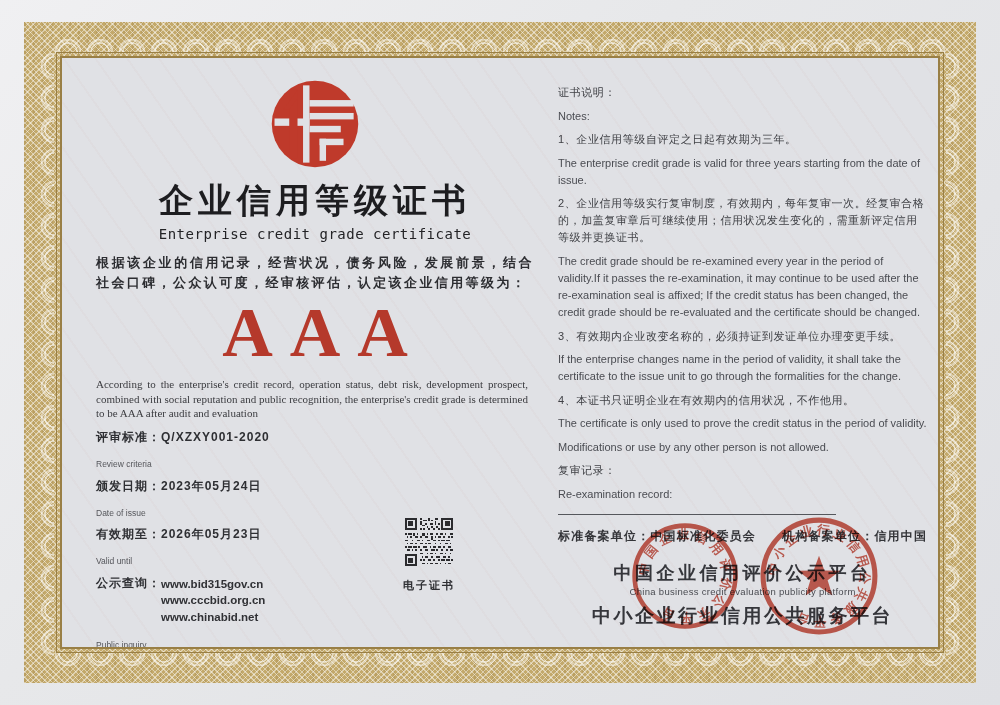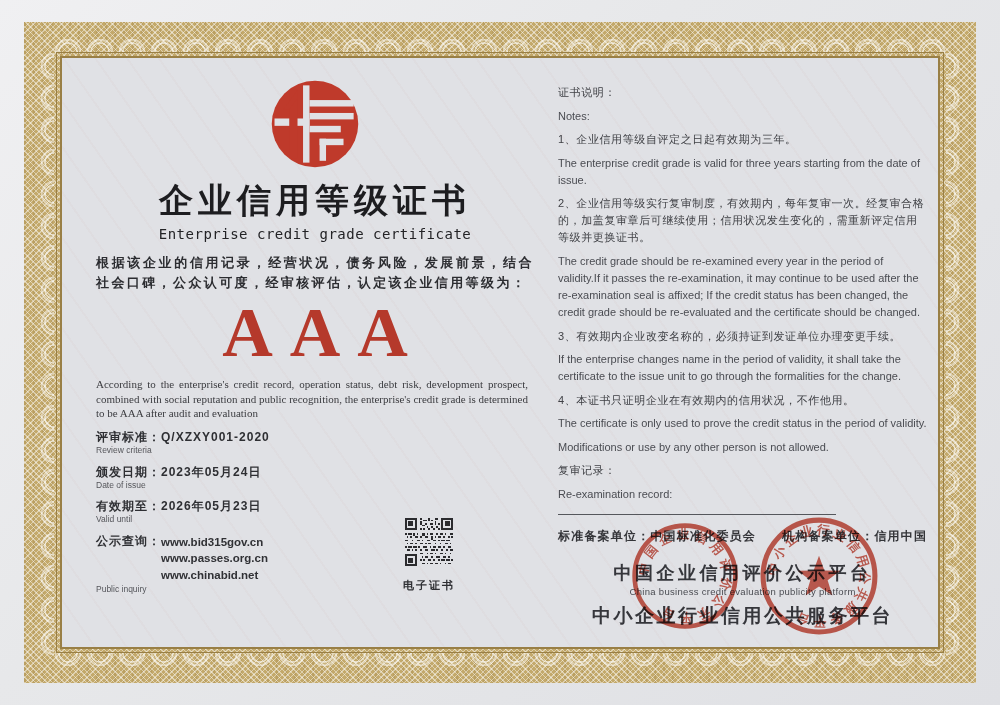--- a/index.html
+++ b/index.html
@@ -75,21 +75,21 @@
     font-size:70px; font-weight:bold; letter-spacing:17px; margin-top:1px;
     text-indent:17px;
   }
   .statement-en {
     margin-top:4px; font-family:"Liberation Serif","DejaVu Serif",serif;
     font-size:11px; color:#3a3b3f; line-height:1.33; text-align:justify;
     padding-right:6px;
   }
   .field { margin-top:9px; line-height:1.25; }
   .field .zh { font-size:12px; font-weight:bold; color:#2e2f33; letter-spacing:1px; }
-  .field .sub { font-size:8.5px; color:#55565b; margin-top:0; }
+  .field .sub { font-size:8.5px; color:#55565b; margin-top:14px; }
   .inquiry-row { display:flex; }
   .inquiry-urls { font-size:11.5px; font-weight:bold; color:#303135; line-height:1.45; }
   .qr-block { position:absolute; left:298px; top:452px; width:70px; text-align:center; }
   .qr-block svg { width:48px; height:48px; }
   .qr-label { font-size:11px; font-weight:bold; color:#2e2f33; letter-spacing:2px; margin-top:8px; }
 
   
   .col-right { flex:1; padding-left:24px; padding-top:18px; font-size:11px; color:#46484d; }
   .col-right p { margin-bottom:6.5px; line-height:1.55; }
   .col-right .nzh { letter-spacing:.6px; color:#3f4045; }
@@ -163,21 +163,21 @@
             <div class="field">
               <div class="zh"><span>有效期至：</span><span>2026年05月23日</span></div>
               <div class="sub">Valid until</div>
             </div>
 
             <div class="field">
               <div class="inquiry-row">
                 <span class="zh">公示查询：</span>
                 <span class="inquiry-urls">
                   <span>www.bid315gov.cn</span><br>
-                  <span>www.passes.org.cn</span><br>
+                  <span>www.cccbid.org.cn</span><br>
                   <span>www.chinabid.net</span>
                 </span>
               </div>
               <div class="sub">Public inquiry</div>
             </div>
 
             <div class="qr-block">
               <svg viewBox="0 0 29 29" shape-rendering="crispEdges">
                 <rect width="29" height="29" fill="#e0e1e5"></rect>
                 <g fill="#2b2b2e">

